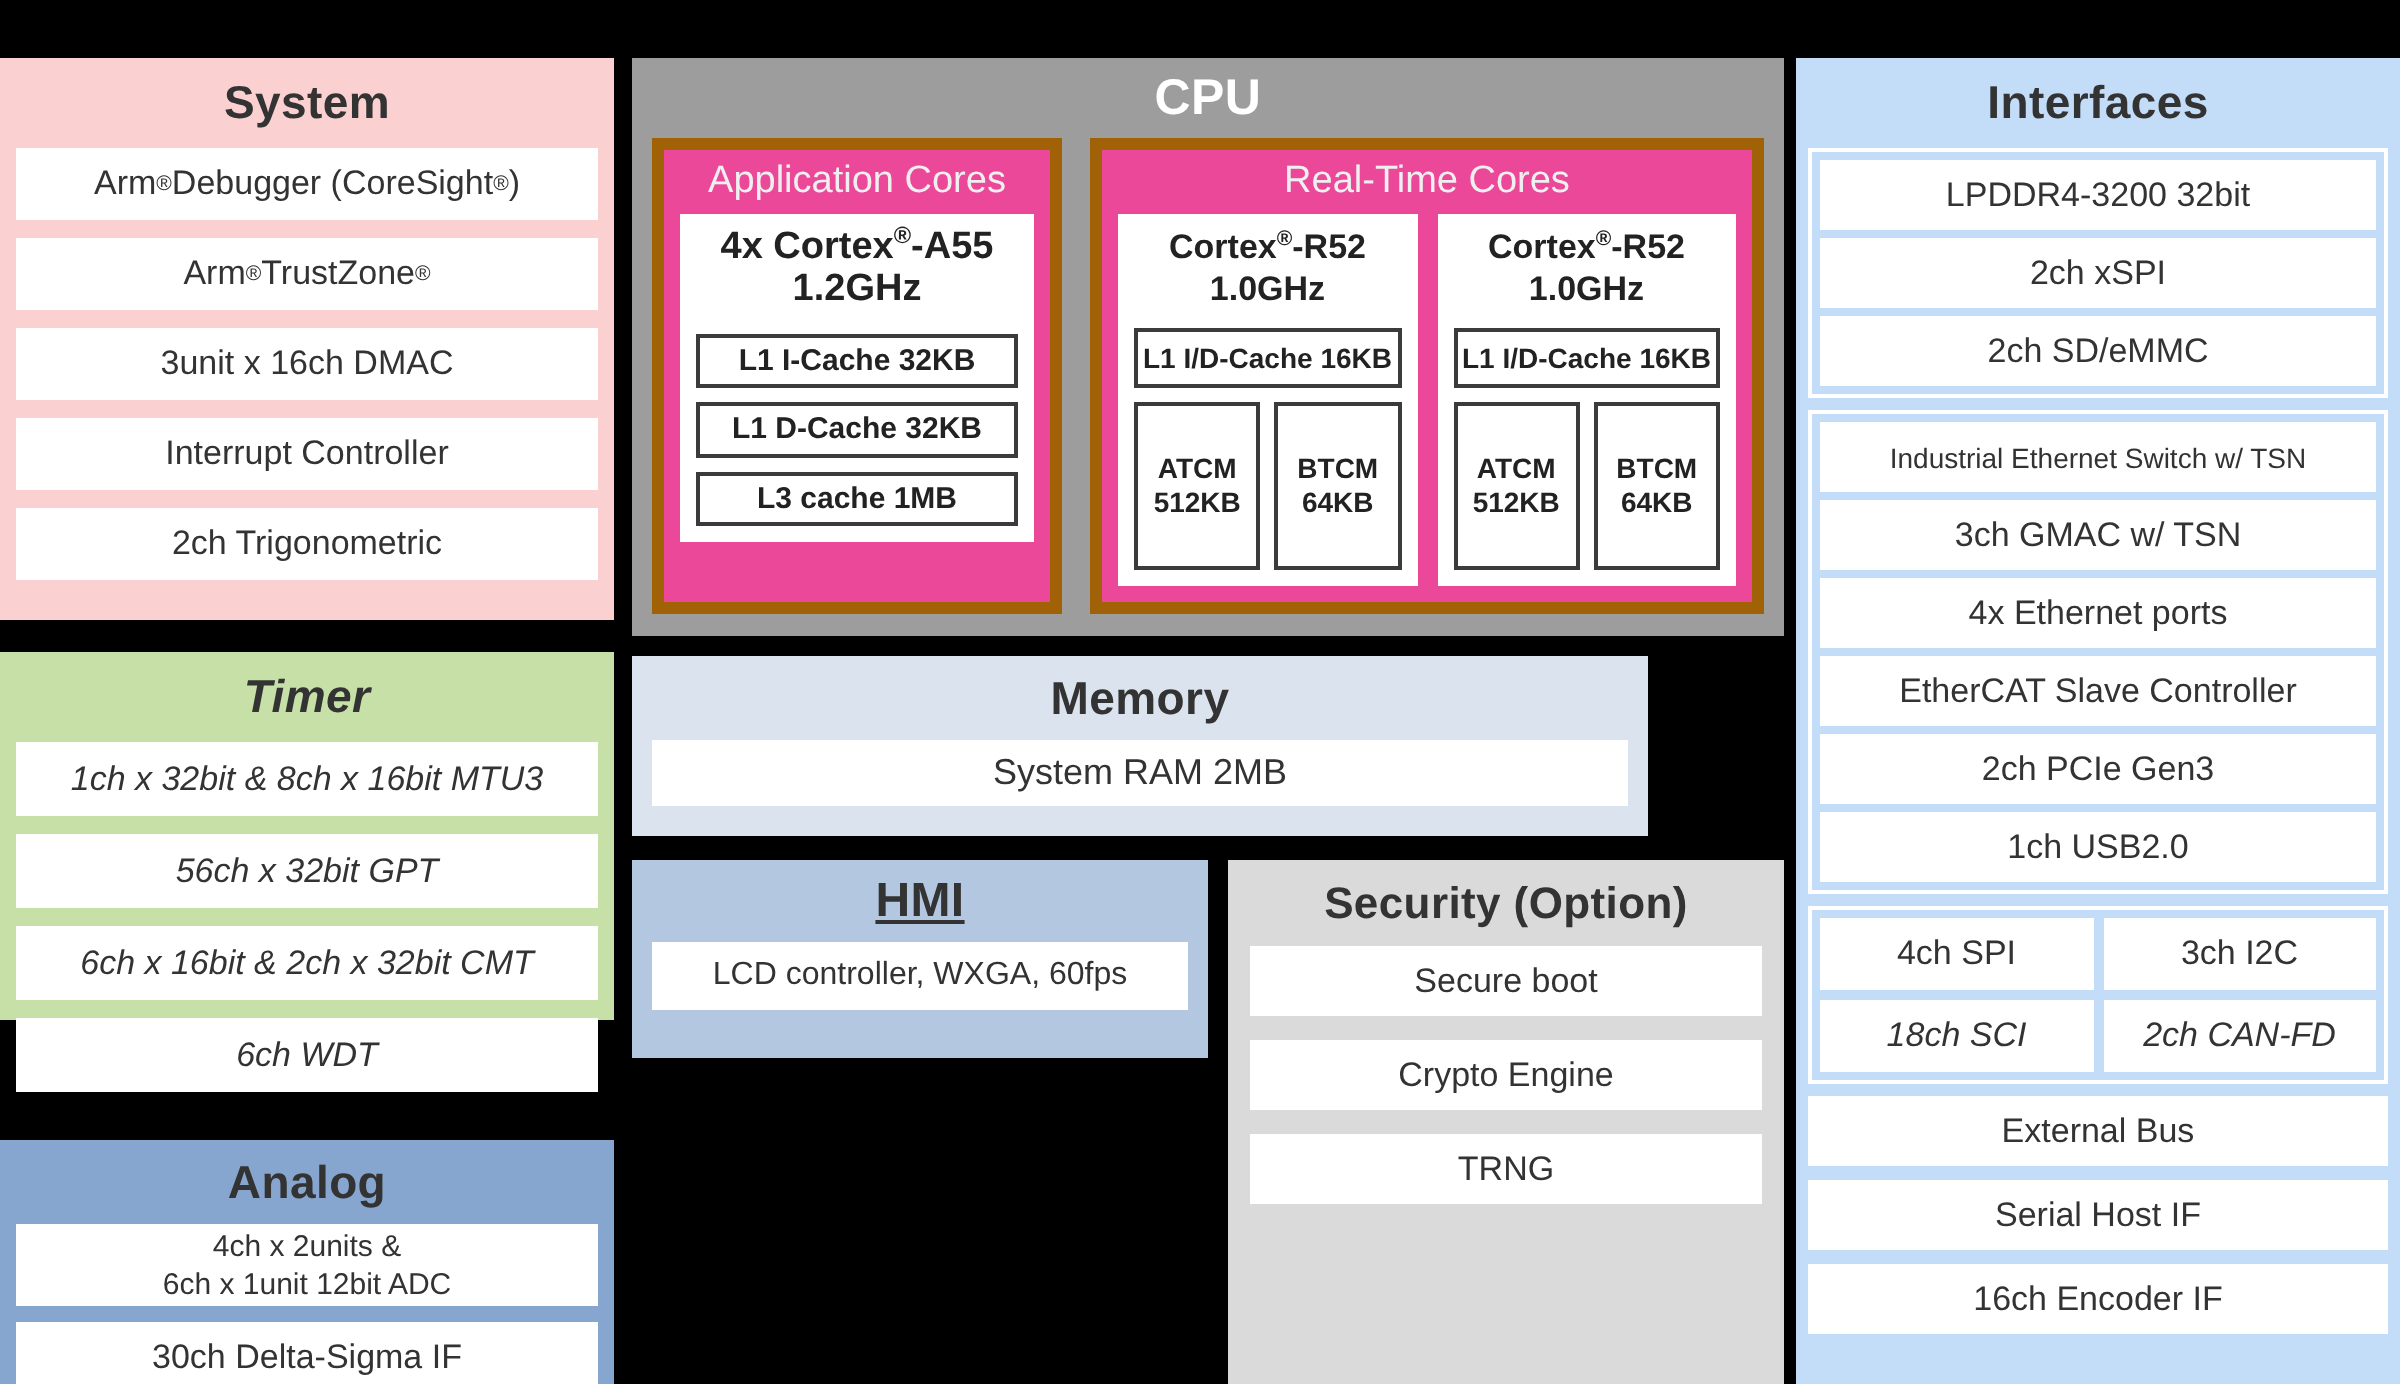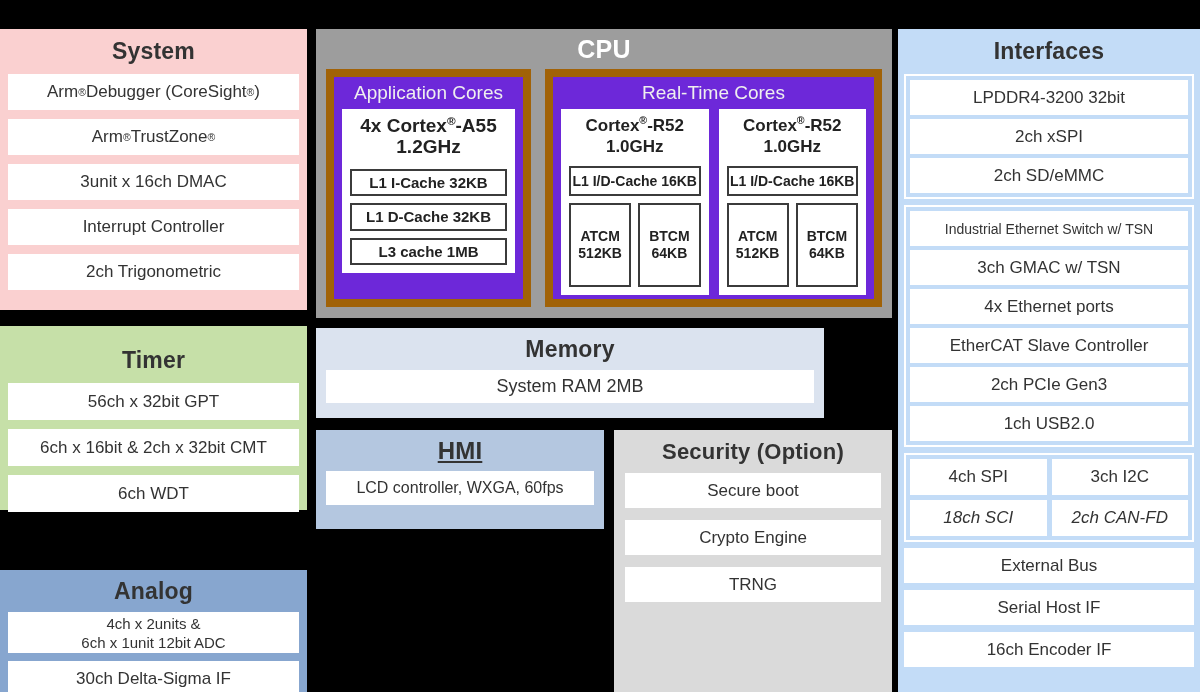--- a/index.html
+++ b/index.html
@@ -20,36 +20,36 @@
     background:#fff;box-sizing:border-box;
     display:flex;align-items:center;justify-content:center;
     text-align:center;color:#333;
   }
 
   
   .sys{left:0;top:0;width:307px;height:281px;background:#fad0d0;padding:0 8px;}
   .sys .block-title{font-size:23px;line-height:45px;}
   .sys .row{height:36px;font-size:17px;margin-bottom:9px;}
 
-  .timer{left:0;top:297px;width:307px;height:184px;background:#c6e0a8;padding:12px 8px;}
+  .timer{left:0;top:297px;width:307px;height:184px;background:#c6e0a8;padding:0 8px;font-style:italic;}
   .timer .block-title{font-size:23px;line-height:45px;}
   .timer .row{height:37px;font-size:17px;margin-bottom:9px;}
 
   .analog{left:0;top:541px;width:307px;height:151px;background:#87a6cf;padding:0 8px;}
   .analog .block-title{font-size:23px;line-height:42px;}
   .analog .row{font-size:15px;margin-bottom:8px;}
   .analog .row.two{height:41px;line-height:19px;display:block;padding-top:2px;}
   .analog .row.one{height:35px;font-size:17px;}
 
   
   .cpu{left:316px;top:0;width:576px;height:289px;background:#9d9d9d;padding:0 10px;}
   .cpu .block-title{font-size:25px;line-height:40px;color:#fff;}
   .cpu-groups{display:flex;gap:14px;height:238px;}
   .cpu-group{
-    box-sizing:border-box;border:8px solid #a16207;background:#6d28d9;
+    box-sizing:border-box;border:6px solid #a16207;background:#ec4899;
     padding:0 8px 8px 8px;
   }
   .cpu-group.app{width:205px;}
   .cpu-group.rt{flex:1;}
   .cpu-group-title{text-align:center;color:#efefef;font-size:19px;line-height:32px;}
   .core-wrap{display:flex;gap:10px;}
   .core{
     background:#fff;box-sizing:border-box;padding:6px 8px 8px 8px;
     display:flex;flex-direction:column;
   }
@@ -108,20 +108,21 @@
     <div class="block-title">System</div>
     <div class="row">Arm<sup>®</sup> Debugger (CoreSight<sup>®</sup>)</div>
     <div class="row">Arm<sup>®</sup> TrustZone<sup>®</sup></div>
     <div class="row">3unit x 16ch DMAC</div>
     <div class="row">Interrupt Controller</div>
     <div class="row">2ch Trigonometric</div>
   </div>
 
   <div class="block timer">
     <div class="block-title">Timer</div>
+    <div class="row">1ch x 32bit &amp; 8ch x 16bit MTU3</div>
     <div class="row">56ch x 32bit GPT</div>
     <div class="row">6ch x 16bit &amp; 2ch x 32bit CMT</div>
     <div class="row">6ch WDT</div>
   </div>
 
   <div class="block analog">
     <div class="block-title">Analog</div>
     <div class="row two">4ch x 2units &amp;<br>6ch x 1unit 12bit ADC</div>
     <div class="row one">30ch Delta-Sigma IF</div>
   </div>

